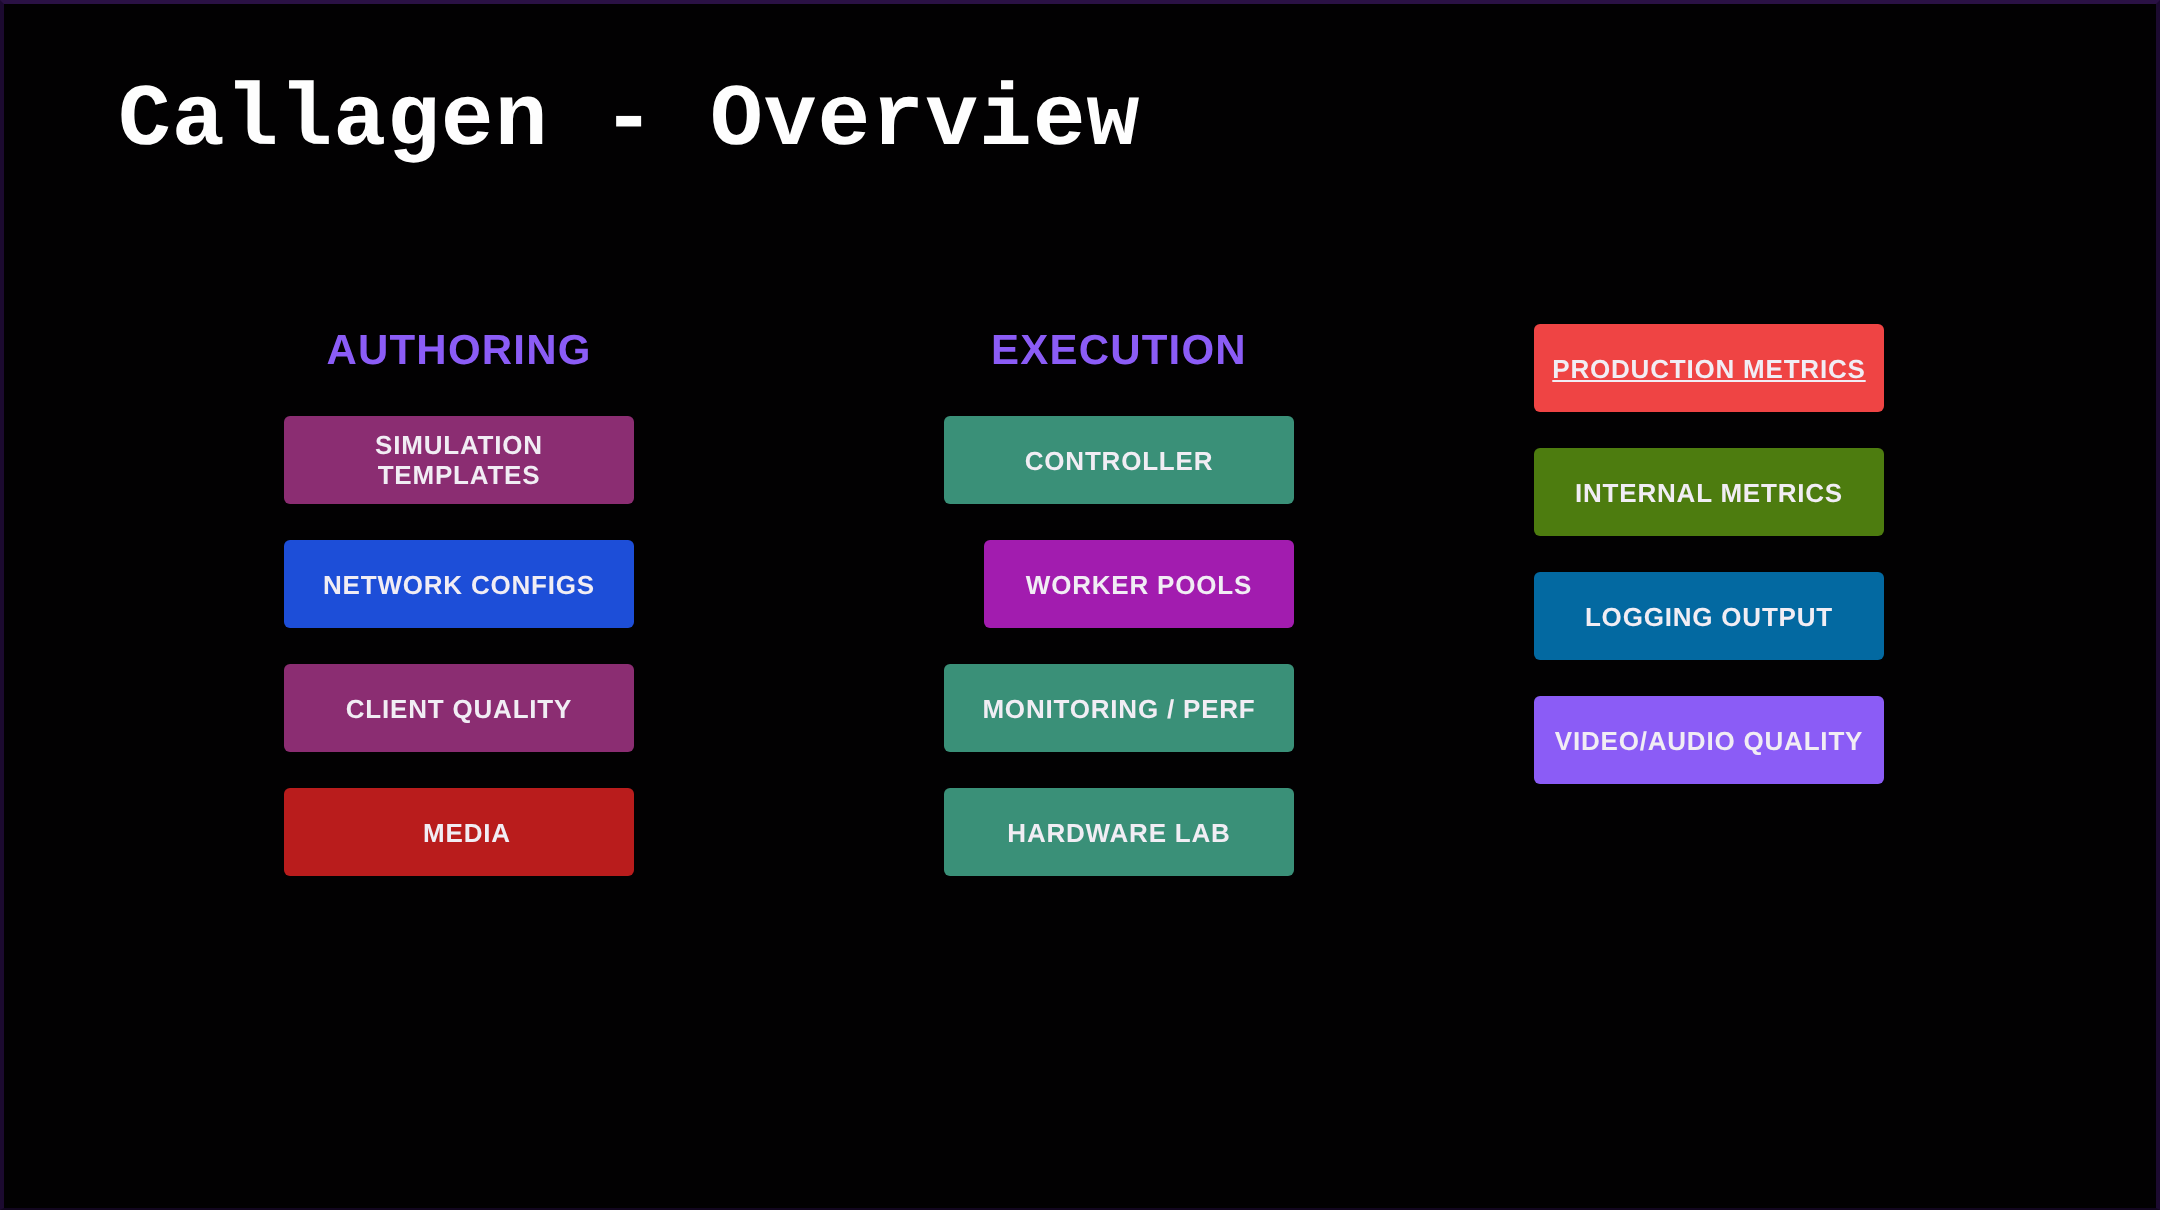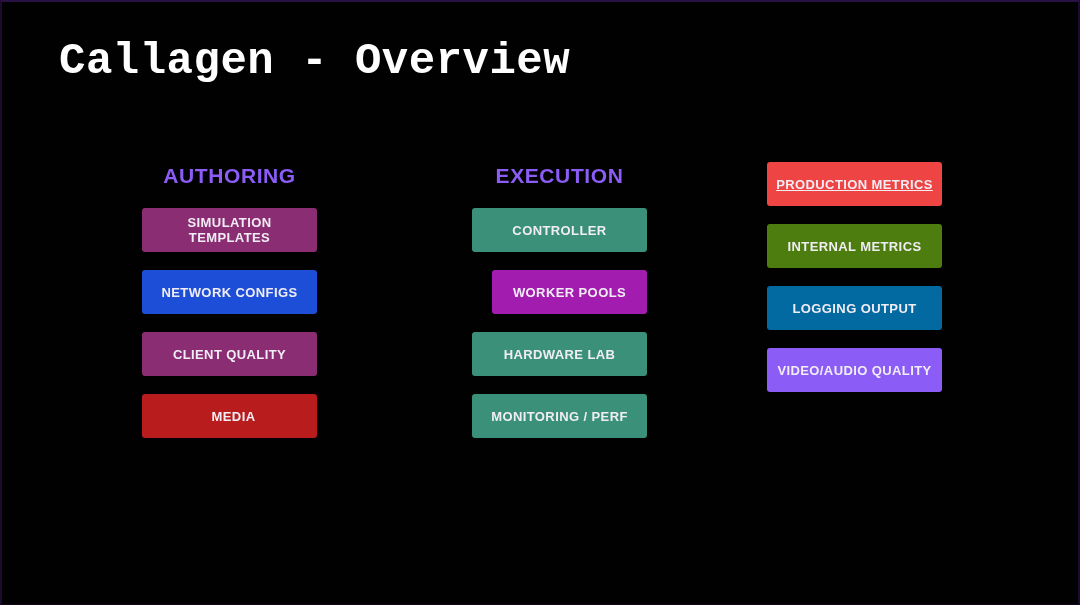--- a/index.html
+++ b/index.html
@@ -79,22 +79,22 @@
     <div class="box" style="background-color: rgb(139, 45, 114);">SIMULATION TEMPLATES</div>
     <div class="box" style="background-color: #1d4ed8;">NETWORK CONFIGS</div>
     <div class="box" style="background-color: rgb(139, 45, 114);">CLIENT QUALITY</div>
     <div class="box" style="background-color: #b91c1c; padding-left: 12px;">MEDIA</div>
   </div>
 
   <div class="column col-1">
     <div class="column-header">EXECUTION</div>
     <div class="box" style="background-color: rgb(58, 144, 120);">CONTROLLER</div>
     <div class="box" style="background-color: #a21caf; margin-left: 20px;">WORKER POOLS</div>
+    <div class="box" style="background-color: rgb(58, 144, 120);">MONITORING / PERF</div>
     <div class="box" style="background-color: rgb(58, 144, 120);">HARDWARE LAB</div>
-    <div class="box" style="background-color: rgb(58, 144, 120);">MONITORING / PERF</div>
   </div>
 
   <div class="column col-2">
     <div class="box" style="background-color: #ef4444; text-decoration: underline;">PRODUCTION METRICS</div>
     <div class="box" style="background-color: #4d7c0f;">INTERNAL METRICS</div>
     <div class="box" style="background-color: #0369a1;">LOGGING OUTPUT</div>
     <div class="box" style="background-color: #8b5cf6;">VIDEO/AUDIO QUALITY</div>
   </div>
 
 </div>

